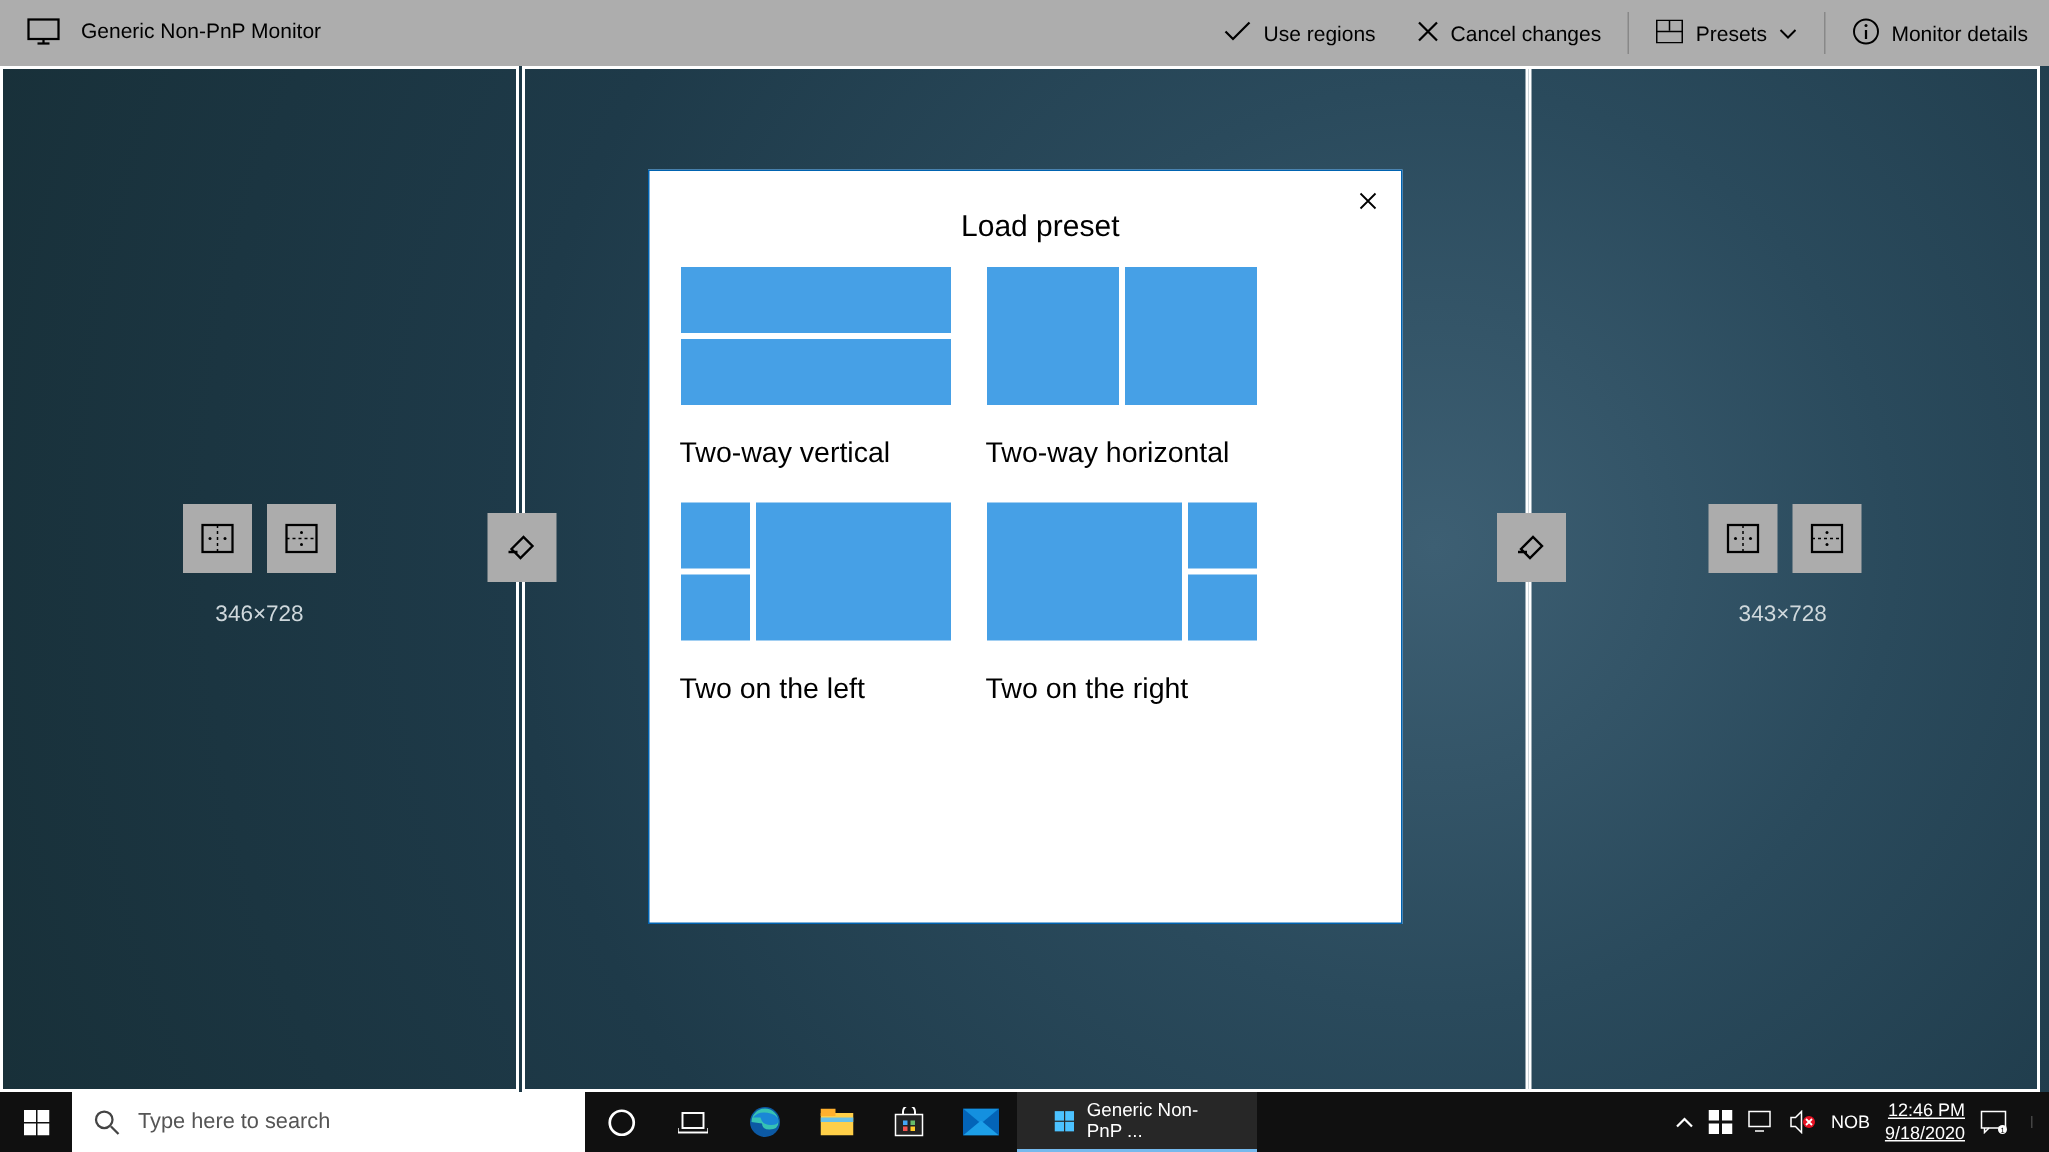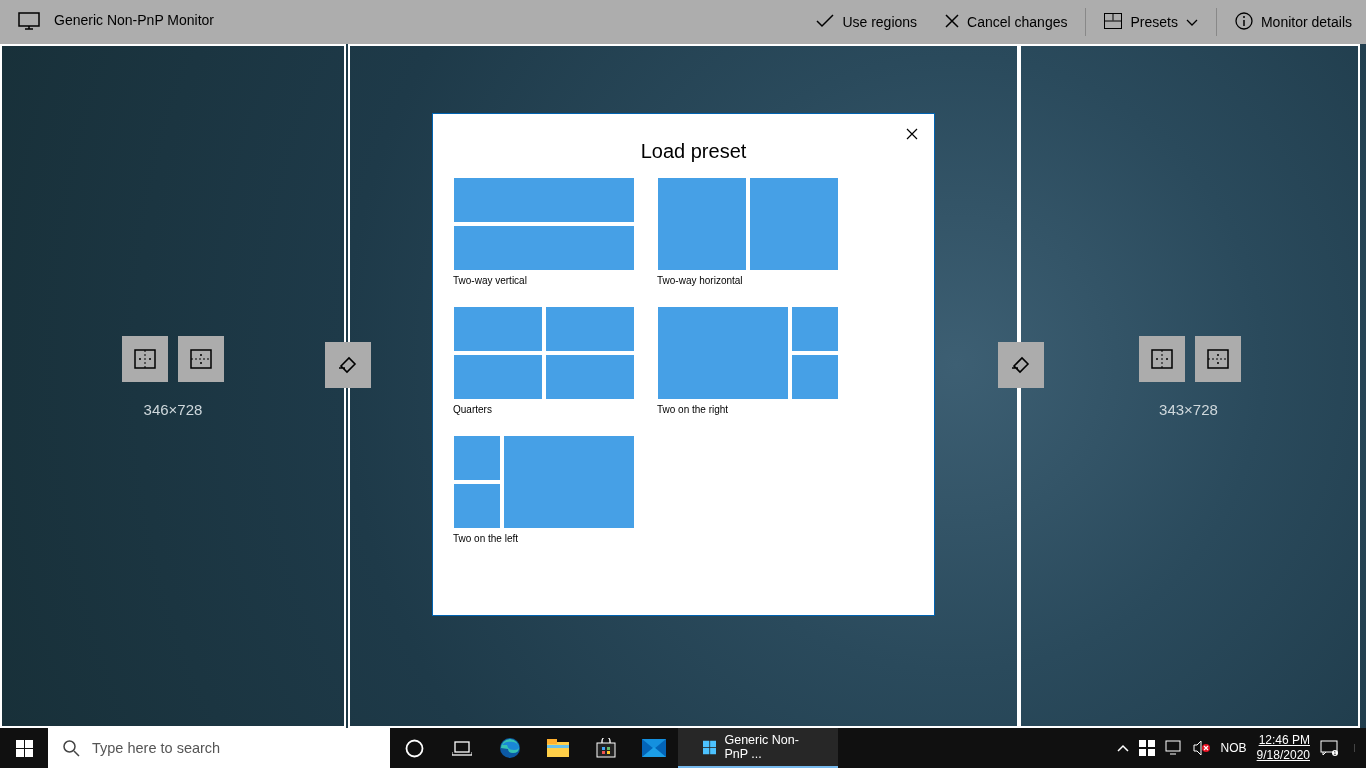--- a/index.html
+++ b/index.html
@@ -128,22 +128,22 @@
     background: #fff;
     border: 1px solid transparent;
   }
   .preset.selected {
     background: #cde6f7;
     border: 1px solid #0078d7;
     padding: 4px;
     margin: -5px;
   }
   .preset-label {
-    margin-top: 6px;
-    font-size: 10px;
+    margin-top: 23px;
+    font-size: 19px;
     color: #000;
   }
   .rect {
     position: absolute;
     background: #46a0e6;
   }
 
   
   .taskbar {
     position: absolute;
@@ -360,47 +360,38 @@
       </div>
 
       <div class="preset">
         <div class="preset-thumb">
           <div class="rect" style="left:0; top:0; width:88px; height:92px;"></div>
           <div class="rect" style="left:92px; top:0; width:88px; height:92px;"></div>
         </div>
         <div class="preset-label">Two-way horizontal</div>
       </div>
 
+
+
       <div class="preset">
         <div class="preset-thumb">
-          <div class="rect" style="left:0; top:0; width:88px; height:44px;"></div>
-          <div class="rect" style="left:92px; top:0; width:88px; height:44px;"></div>
-          <div class="rect" style="left:0; top:48px; width:88px; height:44px;"></div>
-          <div class="rect" style="left:92px; top:48px; width:88px; height:44px;"></div>
-        </div>
-        <div class="preset-label">Quarters</div>
-      </div>
-
+          <div class="rect" style="left:0; top:0; width:46px; height:44px;"></div>
+          <div class="rect" style="left:0; top:48px; width:46px; height:44px;"></div>
+          <div class="rect" style="left:50px; top:0; width:130px; height:92px;"></div>
+        </div>
+        <div class="preset-label">Two on the left</div>
+      </div>
 
       <div class="preset">
         <div class="preset-thumb">
           <div class="rect" style="left:0; top:0; width:130px; height:92px;"></div>
           <div class="rect" style="left:134px; top:0; width:46px; height:44px;"></div>
           <div class="rect" style="left:134px; top:48px; width:46px; height:44px;"></div>
         </div>
         <div class="preset-label">Two on the right</div>
-      </div>
-
-      <div class="preset">
-        <div class="preset-thumb">
-          <div class="rect" style="left:0; top:0; width:46px; height:44px;"></div>
-          <div class="rect" style="left:0; top:48px; width:46px; height:44px;"></div>
-          <div class="rect" style="left:50px; top:0; width:130px; height:92px;"></div>
-        </div>
-        <div class="preset-label">Two on the left</div>
       </div>
     </div>
   </div>
 </div>
 
 <div class="taskbar">
   <div class="start-btn">
     <svg width="17" height="17" viewBox="0 0 17 17">
       <rect x="0" y="0" width="8" height="8" fill="#fff"></rect>
         <rect x="9" y="0" width="8" height="8" fill="#fff"></rect>

